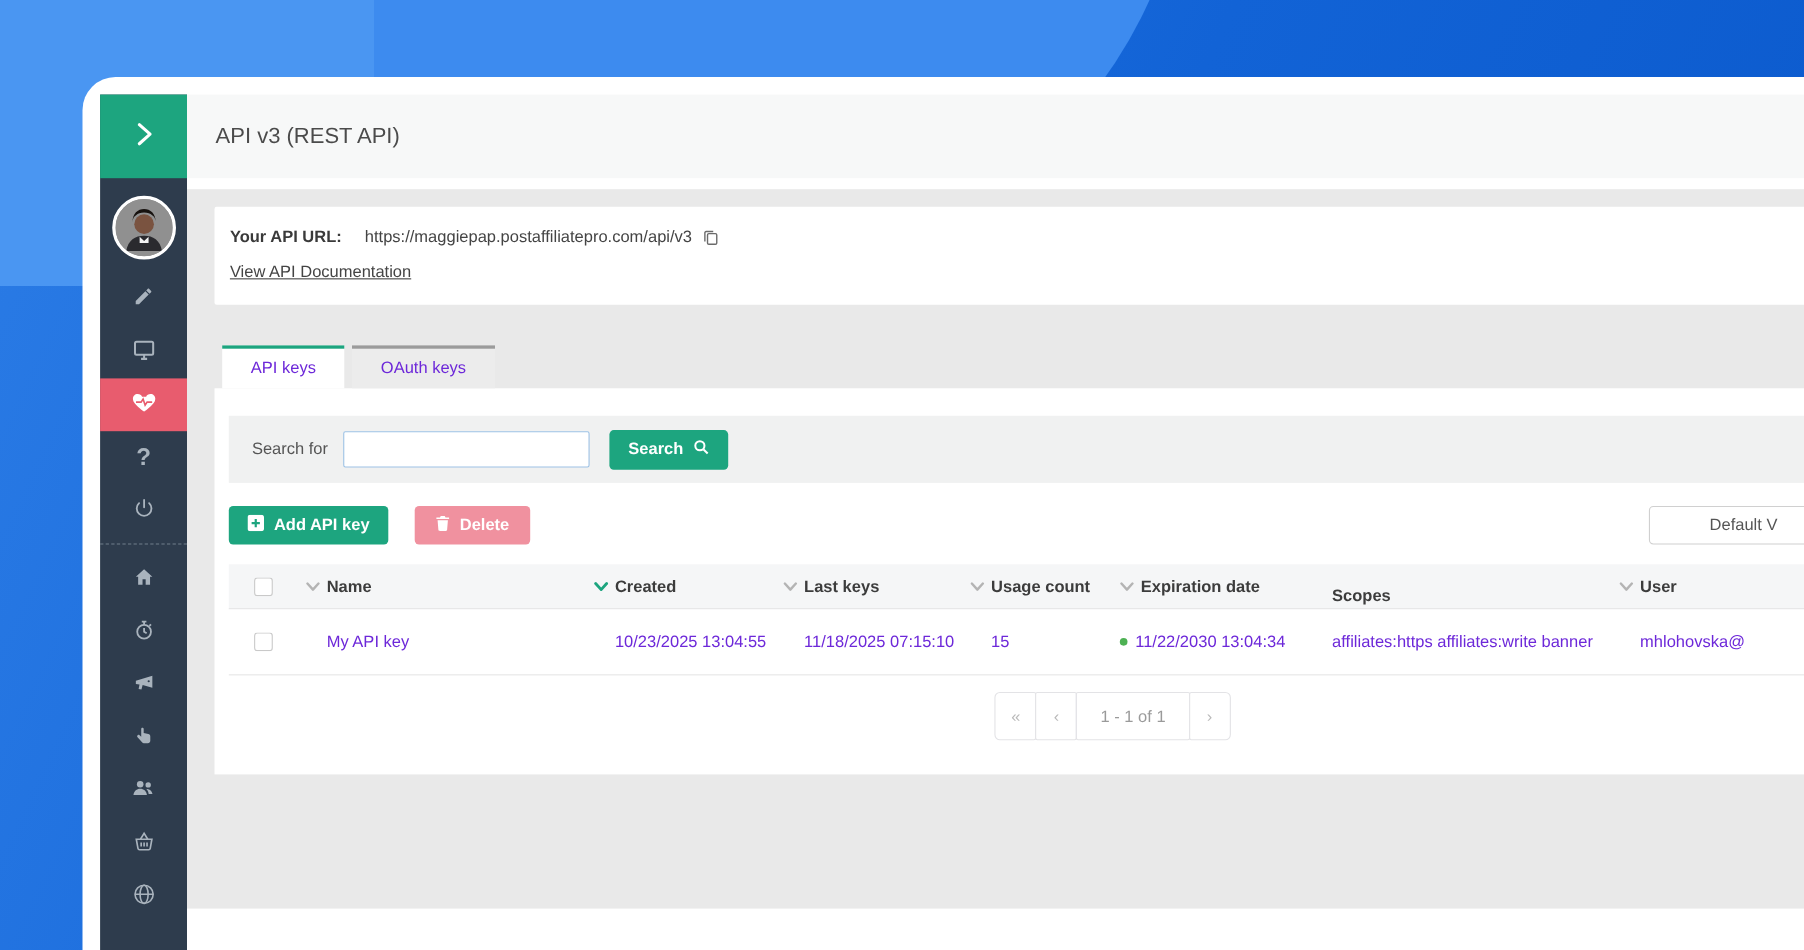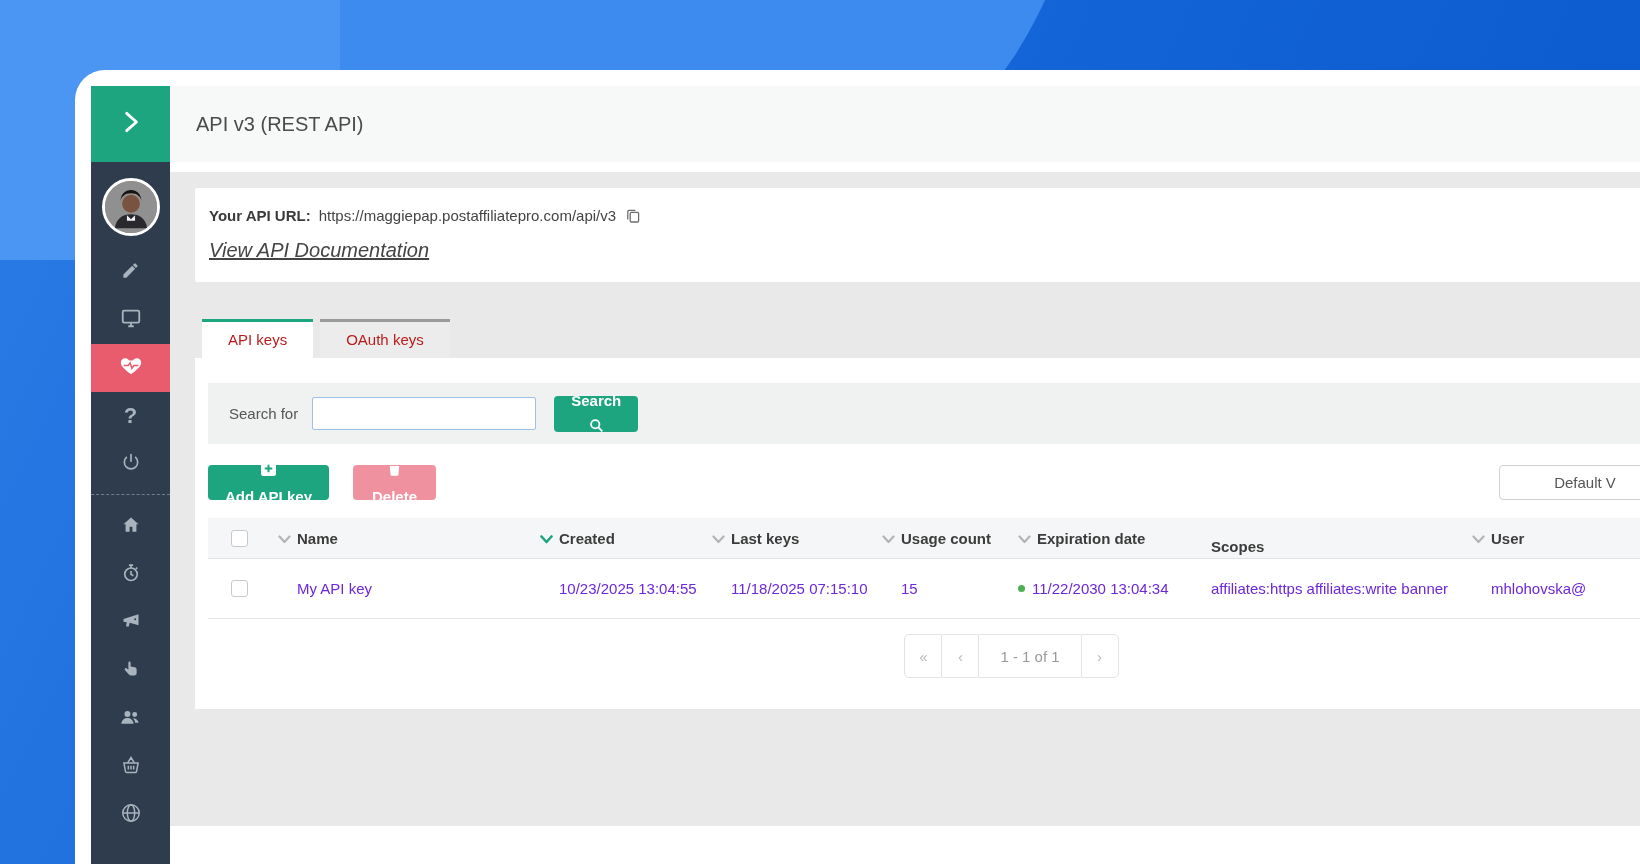--- a/index.html
+++ b/index.html
@@ -61,31 +61,31 @@
   .main {
     margin-top: 10px; height: 654px; flex: 0 0 654px; background: #e9e9e9;
     padding: 16px 0 0 25px; overflow: hidden;
   }
 
   
   .card {
     background: #ffffff; border-radius: 2px; padding: 19px 20px 20px 14px;
   }
   .url-line { display: flex; align-items: center; font-size: 15px; color: #444; }
-  .url-label { font-weight: bold; color: #3a3a3a; margin-right: 8px; }
+  .url-label { font-weight: bold; color: #3a3a3a; margin-right: 21px; }
   .copy-btn { margin-left: 9px; cursor: pointer; display: inline-flex; align-items: center; }
   .doc-link {
-    display: inline-block; margin-top: 15px; font-size: 20px; color: #444;
-    text-decoration: underline; cursor: pointer; font-style: italic;
+    display: inline-block; margin-top: 15px; font-size: 15px; color: #444;
+    text-decoration: underline; cursor: pointer;
   }
 
   
   .tabs { display: flex; gap: 7px; margin: 37px 0 0 7px; }
   .tab {
-    padding: 9px 26px 10px 26px; font-size: 15px; color: #b91c1c;
+    padding: 9px 26px 10px 26px; font-size: 15px; color: #6d28d9;
     border-top: 3px solid transparent; cursor: pointer;
   }
   .tab.active { background: #ffffff; border-top-color: #1da57f; }
   .tab.inactive { background: #ececec; border-top-color: #9b9b9b; }
 
   
   .panel { background: #ffffff; padding: 25px 13px 31px 13px; }
 
   
   .search-strip {
@@ -93,27 +93,27 @@
   }
   .search-label { font-size: 15px; color: #555; }
   .search-input {
     margin-left: 14px; width: 224px; height: 33px; border: 1px solid #9dc2e5;
     border-radius: 2px; background: #fff; font-size: 15px; padding: 0 8px; outline: none;
     font-family: "Liberation Sans", "DejaVu Sans", sans-serif;
   }
   .btn {
     display: inline-flex; align-items: center; justify-content: center; gap: 9px;
     border: none; border-radius: 4px; font-size: 15px; font-weight: bold;
-    font-family: "Liberation Sans", "DejaVu Sans", sans-serif; cursor: pointer; flex-direction: column;
+    font-family: "Liberation Sans", "DejaVu Sans", sans-serif; cursor: pointer;
   }
   .btn-search { margin-left: 18px; height: 36px; padding: 0 17px; background: #1da57f; color: #fff; }
 
   
   .toolbar { display: flex; align-items: center; margin-top: 21px; }
-  .btn-add { height: 35px; padding: 0 17px; background: #1da57f; color: #fff; text-decoration: underline; }
+  .btn-add { height: 35px; padding: 0 17px; background: #1da57f; color: #fff; }
   .btn-delete { height: 35px; padding: 0 19px; background: #f0919f; color: #fff; margin-left: 24px; }
   .toolbar-spacer { flex: 1; }
   .btn-view {
     height: 35px; min-width: 172px; padding: 0 20px; background: #fff;
     border: 1px solid #d0d0d0; border-radius: 4px; color: #555;
     font-size: 15px; font-weight: normal; justify-content: center;
   }
 
   
   .table { margin-top: 18px; }

